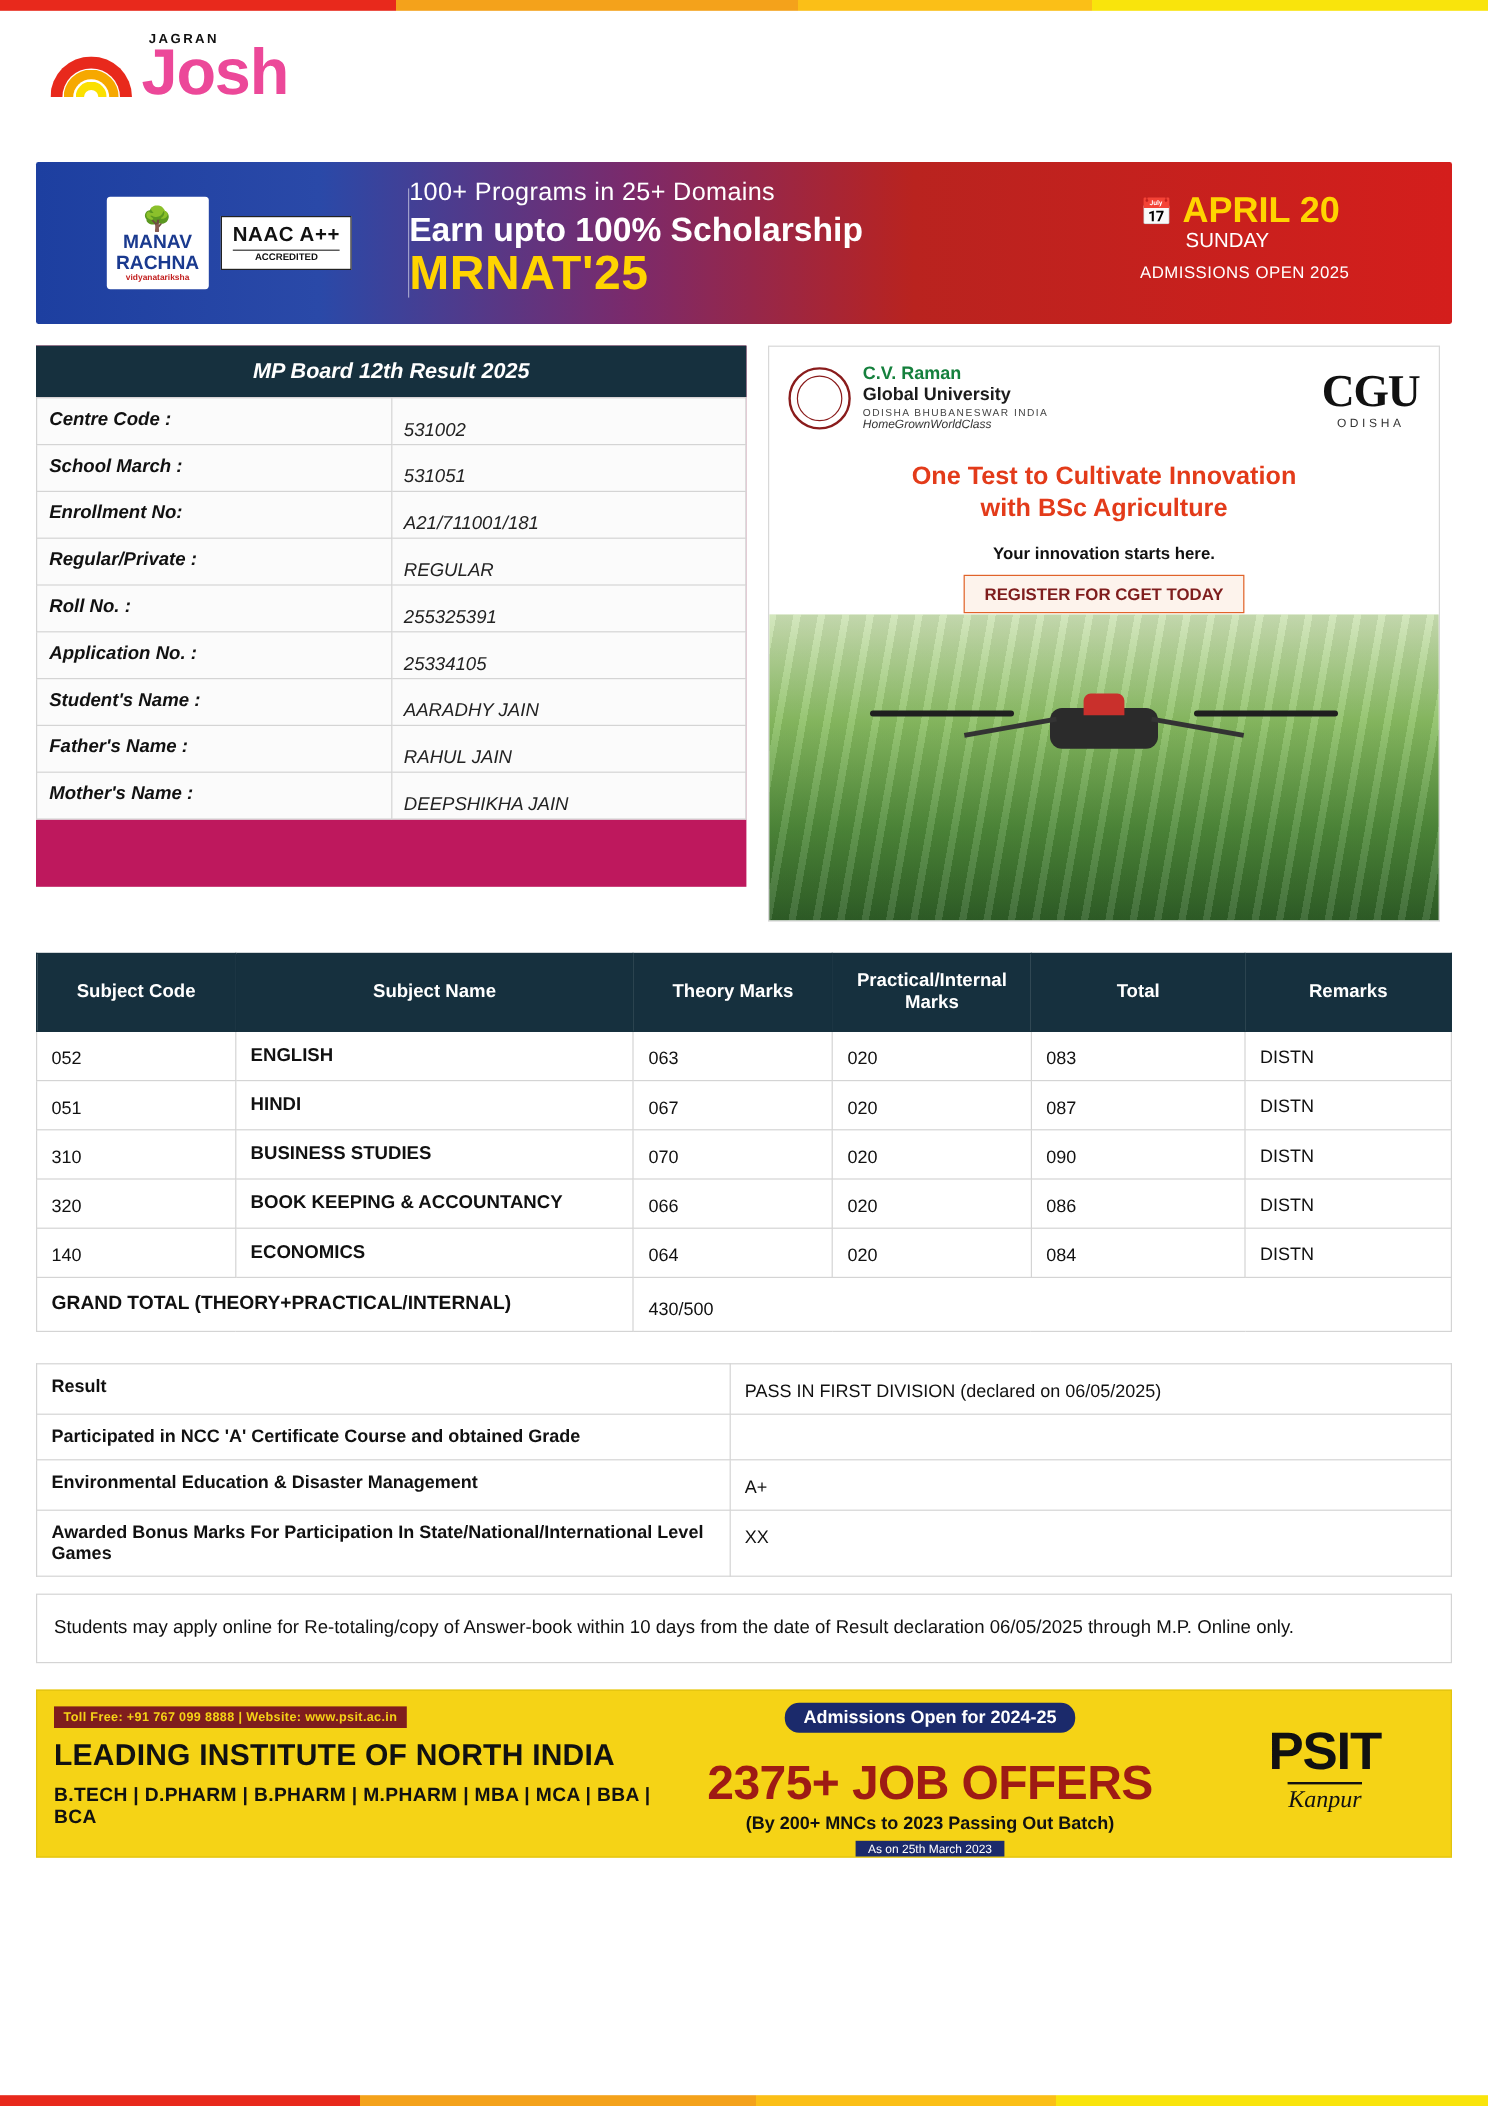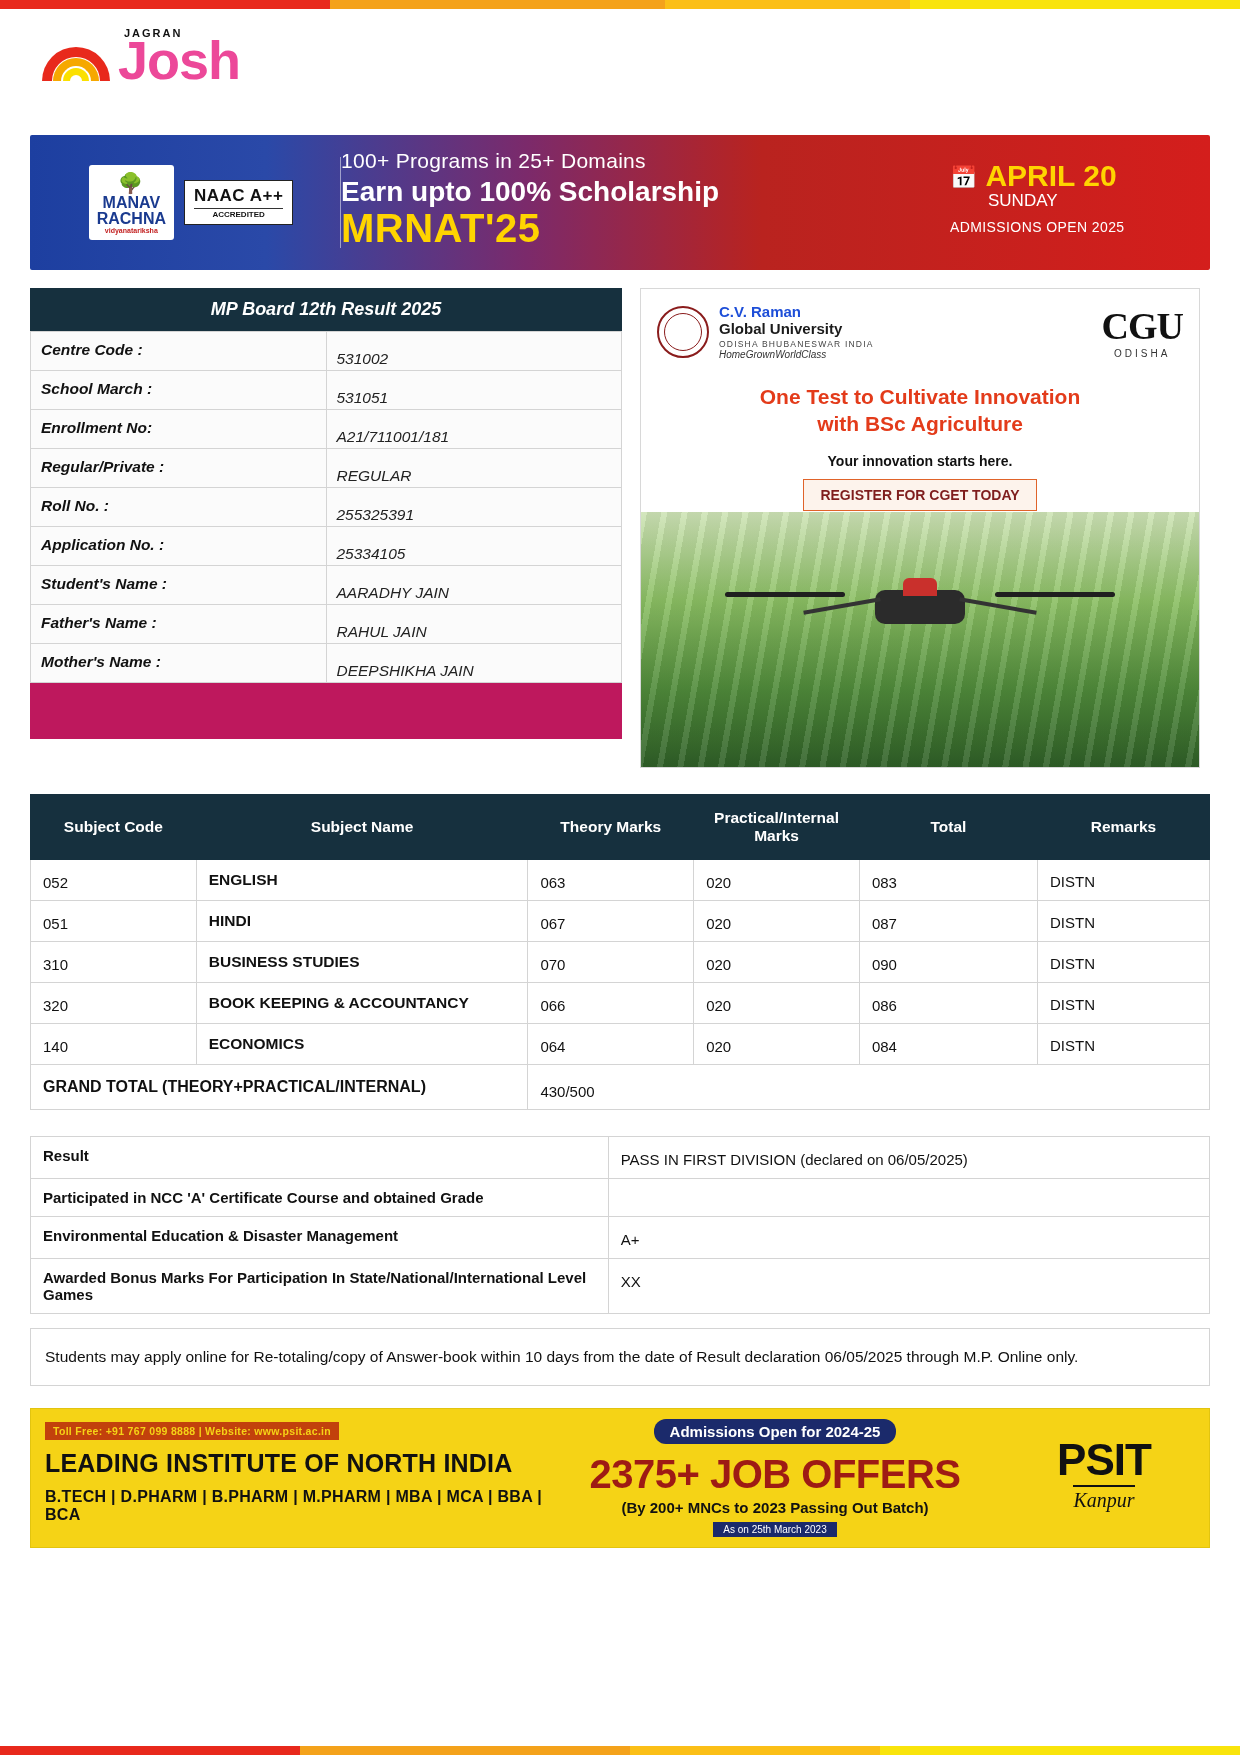--- a/index.html
+++ b/index.html
@@ -102,21 +102,21 @@
   }
   .cgu-head { display: flex; align-items: center; padding: 14px 16px 0 16px; }
   .cgu-seal {
     width: 52px; height: 52px; border-radius: 50%; border: 2px solid #8a1c1c;
     margin-right: 10px; position: relative; background: #fff;
   }
   .cgu-seal:after {
     content: ""; position: absolute; inset: 5px; border-radius: 50%; border: 1px solid #8a1c1c;
   }
   .cgu-name { line-height: 1.15; }
-  .cgu-name .c1 { font-size: 15px; font-weight: bold; color: #1d4ed8; }
+  .cgu-name .c1 { font-size: 15px; font-weight: bold; color: #15803d; }
   .cgu-name .c2 { font-size: 15px; font-weight: bold; color: #1b1b1b; }
   .cgu-name .c3 { font-size: 8.5px; color: #444; letter-spacing: 1.2px; margin-top: 2px; }
   .cgu-name .c4 { font-size: 10px; font-style: italic; color: #333; }
   .cgu-logo { margin-left: auto; text-align: center; }
   .cgu-logo .cg { font-family: "Liberation Serif", serif; font-size: 38px; font-weight: bold; color: #111; letter-spacing: -1px; }
   .cgu-logo .od { font-size: 10px; letter-spacing: 3px; color: #333; }
   .cgu-body { text-align: center; margin-top: 22px; padding: 0 20px; }
   .cgu-body .t1 { color: #e33b1a; font-size: 21px; font-weight: bold; line-height: 1.3; }
   .cgu-body .t2 { font-size: 14px; font-weight: bold; color: #111; margin-top: 16px; }
   .cgu-btn {
@@ -171,32 +171,32 @@
     font-size: 15.5px; line-height: 1.55; color: #111;
   }
 
   
   .psit {
     margin: 22px 30px 0 30px; height: 140px; background: #f5d316;
     display: flex; position: relative; overflow: hidden; border: 1px solid #e2c40f;
   }
   .psit-left { width: 520px; padding: 12px 0 0 14px; }
   .psit-left .toll {
-    background: #c2410c; color: #f5d316; font-size: 10.5px; font-weight: bold;
+    background: #7f1d1d; color: #f5d316; font-size: 10.5px; font-weight: bold;
     display: inline-block; padding: 3px 8px; letter-spacing: .3px;
   }
   .psit-left .h1 { font-size: 25px; font-weight: bold; color: #111; margin-top: 9px; letter-spacing: .2px; }
   .psit-left .h2 { font-size: 25px; font-weight: bold; color: #111; letter-spacing: .2px; }
   .psit-left .courses { font-size: 16px; font-weight: bold; color: #111; margin-top: 10px; letter-spacing: .3px; }
   .psit-mid { flex: 1; text-align: center; padding-top: 10px; }
   .psit-mid .adm {
     background: #1b2a6b; color: #fff; font-weight: bold; font-size: 15px;
     display: inline-block; padding: 4px 16px; border-radius: 12px;
   }
-  .psit-mid .jobs { font-size: 40px; font-weight: bold; color: #9e1b14; margin-top: 8px; letter-spacing: -.5px; }
+  .psit-mid .jobs { font-size: 40px; font-weight: bold; color: #9e1b14; margin-top: 20px; letter-spacing: -.5px; }
   .psit-mid .by { font-size: 15px; font-weight: bold; color: #111; margin-top: 2px; }
   .psit-mid .ason { background: #1b2a6b; color: #fff; font-size: 10px; display: inline-block; padding: 2px 10px; margin-top: 6px; }
   .psit-right { width: 210px; text-align: center; padding-top: 26px; }
   .psit-right .pn { font-size: 44px; font-weight: bold; color: #111; letter-spacing: -1px; }
   .psit-right .pk { font-family: "Liberation Serif", serif; font-style: italic; font-size: 20px; color: #111; border-top: 2px solid #111; display: inline-block; padding-top: 2px; }
 
   
   .bottom-bar { display: flex; width: 100%; height: 9px; position: absolute; bottom: 0; left: 0; }
   .bottom-bar .seg-red { background: #e8291c; flex: 0 0 300px; }
   .bottom-bar .seg-orange { background: #f4a21b; flex: 0 0 330px; }

